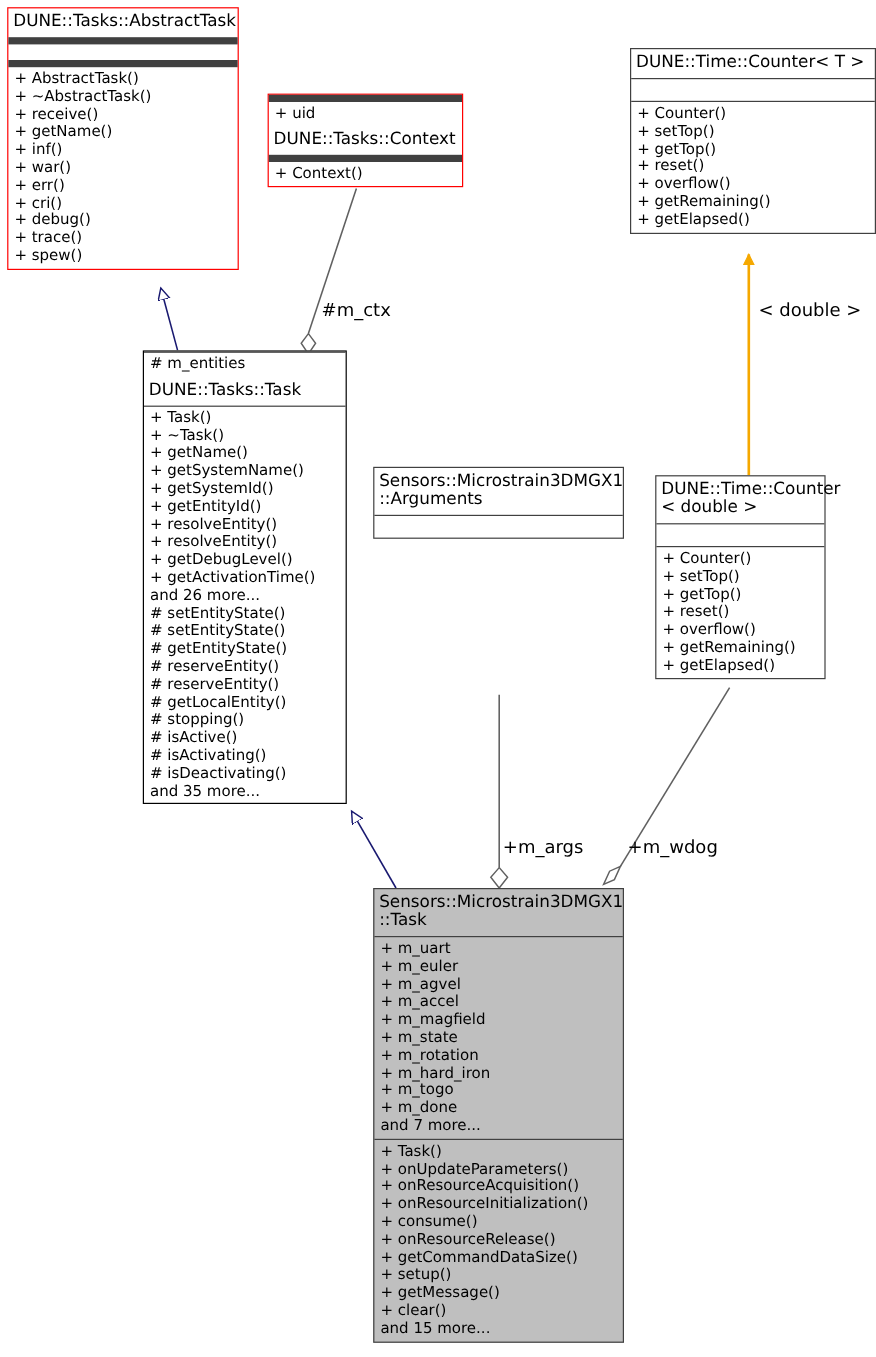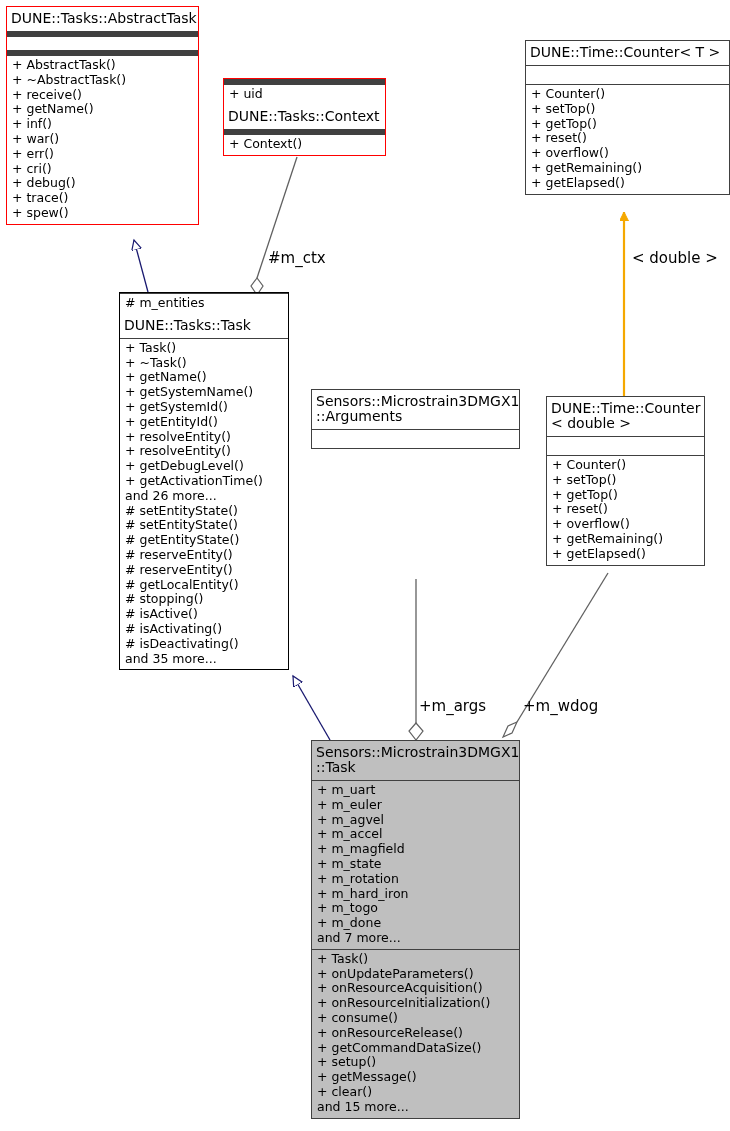--- a/index.html
+++ b/index.html
@@ -215,21 +215,21 @@
         </ul>
     </div>
   </div>
 
   <div class="uml-box gray-border" style="left:311px; top:389px; width:209px;">
     <div class="sect title">Sensors::Microstrain3DMGX1
 ::Arguments</div>
     <div class="sect divider-dark empty-sect"></div>
   </div>
 
-  <div class="uml-box gray-border" style="left:546px; top:396px; width:159px;">
+  <div class="uml-box gray-border" style="left:546px; top:396px; width:142px;">
     <div class="sect title">DUNE::Time::Counter
 &lt; double &gt;</div>
     <div class="sect divider-dark empty-sect"></div>
     <div class="sect divider-dark">
       <ul class="members">
           <li>+ Counter()</li>
           <li>+ setTop()</li>
           <li>+ getTop()</li>
           <li>+ reset()</li>
           <li>+ overflow()</li>

